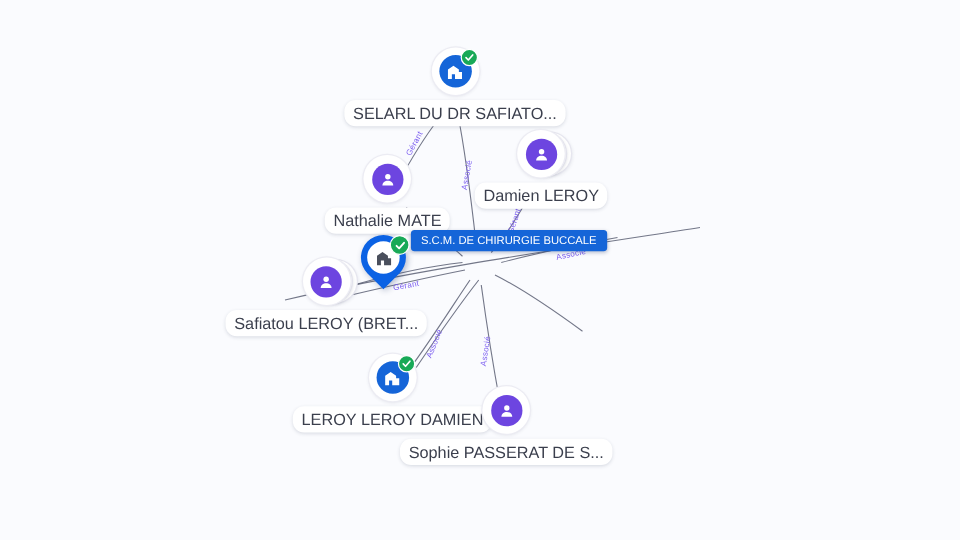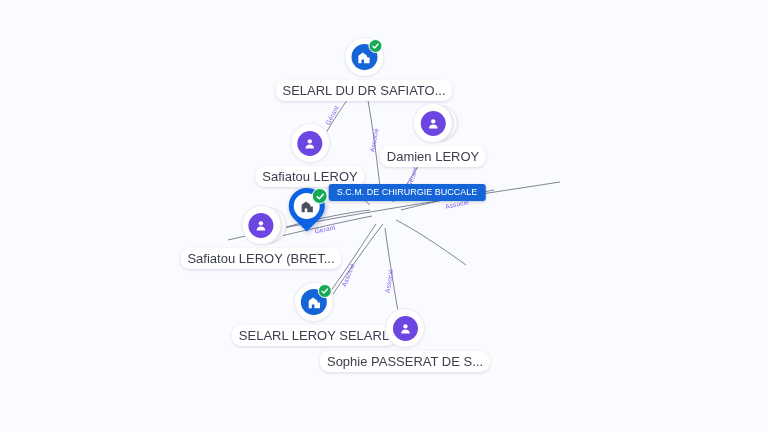--- a/index.html
+++ b/index.html
@@ -272,21 +272,21 @@
   <div class="node" style="left:310px; top:155px;">
     <div class="node-figure">
       <div class="halo"></div>
       <div class="avatar-circle">
         <svg width="13" height="13" viewBox="0 0 24 24" fill="#ffffff">
           <circle cx="12" cy="8" r="4"></circle>
             <path d="M4 21c0-4.4 3.6-7 8-7s8 2.6 8 7z"></path>
         </svg>
       </div>
     </div>
-    <div class="node-label">Safiatou LEROY</div>
+    <div class="node-label">Nathalie MATE</div>
   </div>
 
 
   <div class="node" style="left:261px; top:237px;">
     <div class="node-figure">
       <div class="stack-a"></div>
       <div class="stack-b"></div>
       <div class="halo"></div>
       <div class="avatar-circle">
         <svg width="13" height="13" viewBox="0 0 24 24" fill="#ffffff">
@@ -306,21 +306,21 @@
         <svg width="15" height="15" viewBox="0 0 24 24" fill="#ffffff">
           <path d="M3 21V9l7-5 7 5v12h-5v-6h-4v6H3zm14-9h4v9h-4v-9z"></path>
         </svg>
       </div>
       <div class="badge-check">
         <svg width="8" height="8" viewBox="0 0 24 24" fill="none" stroke="#ffffff" stroke-width="4" stroke-linecap="round" stroke-linejoin="round">
             <path d="M4 12.5 L9.5 18 L20 6"></path>
           </svg>
       </div>
     </div>
-    <div class="node-label">SELARL LEROY SELARL</div>
+    <div class="node-label">LEROY LEROY DAMIEN</div>
   </div>
 
   <div class="node" style="left:405px; top:340px;">
     <div class="node-figure">
       <div class="halo"></div>
       <div class="avatar-circle">
         <svg width="13" height="13" viewBox="0 0 24 24" fill="#ffffff">
           <circle cx="12" cy="8" r="4"></circle>
             <path d="M4 21c0-4.4 3.6-7 8-7s8 2.6 8 7z"></path>
         </svg>

